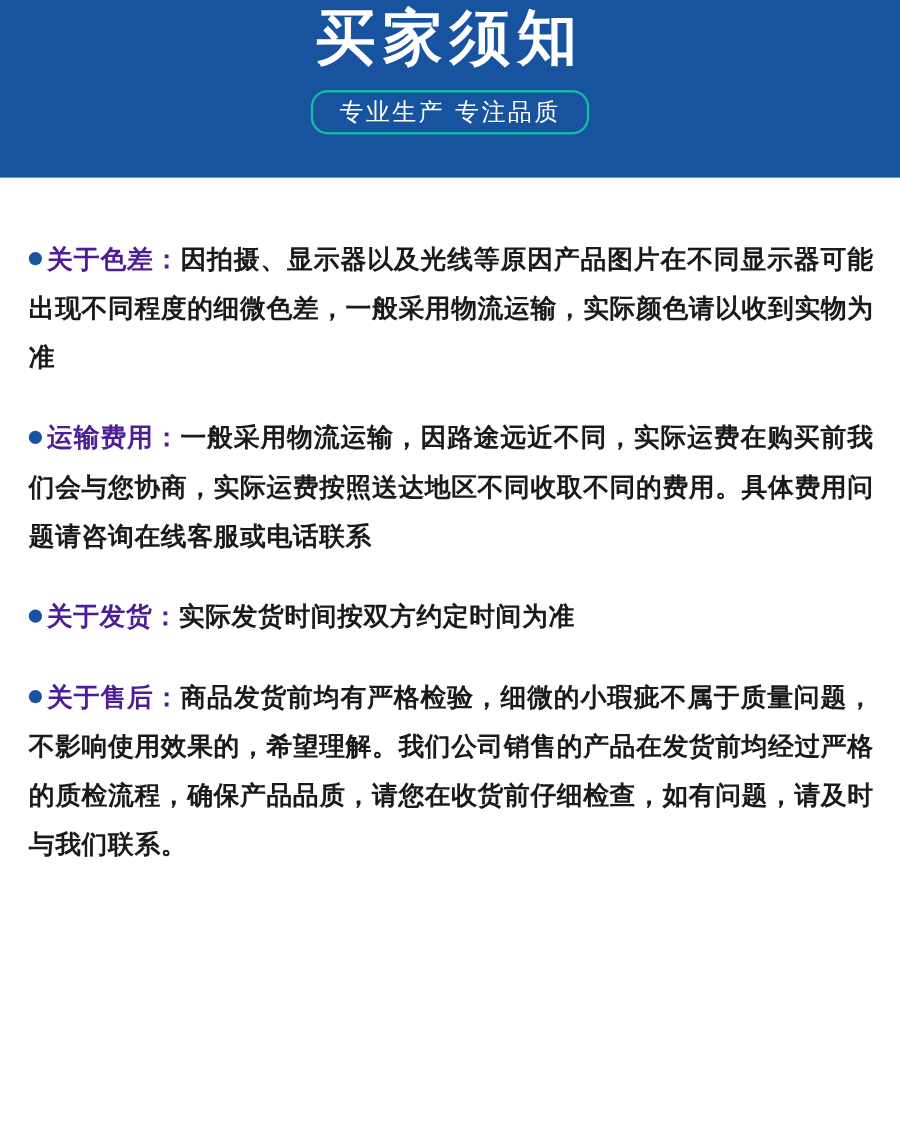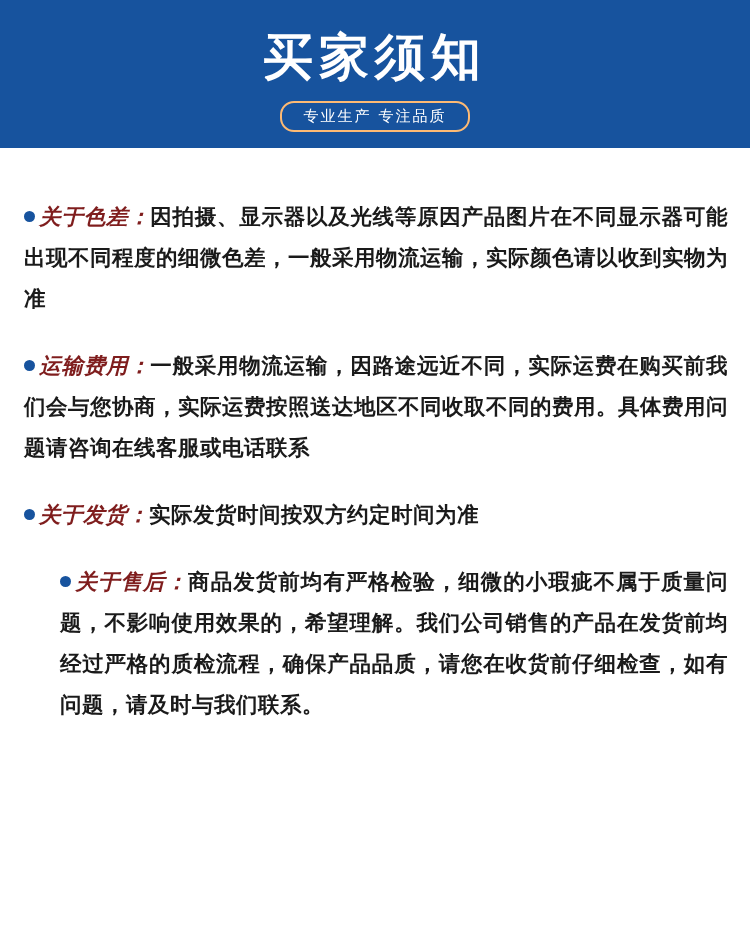--- a/index.html
+++ b/index.html
@@ -26,58 +26,56 @@
   .banner {
     position: relative;
     width: 750px;
     height: 148px;
     background: #17539e;
     display: flex;
     flex-direction: column;
     align-items: center;
     justify-content: flex-start;
     box-sizing: border-box;
-    padding-top: 26px;
   }
   .banner-title {
     color: #ffffff;
     font-size: 50px;
     font-weight: bold;
     letter-spacing: 6px;
     line-height: 1.25;
     text-align: center;
     font-family: "DejaVu Sans", "Liberation Sans", sans-serif;
   }
   .banner-sub {
     margin-top: 12px;
-    border: 2px solid #fdba74;
+    border: 2px solid #14b8a6;
     border-radius: 14px;
     color: #ffffff;
-    font-size: 15px;
+    font-size: 20px;
     letter-spacing: 2px;
     padding: 4px 22px 5px 22px;
     line-height: 1.2;
     text-align: center;
     white-space: nowrap;
     font-family: "DejaVu Sans", "Liberation Sans", sans-serif;
   }
 
   
   .content {
     padding: 48px 22px 0 24px;
     box-sizing: border-box;
   }
 
   .item {
     position: relative;
     margin-bottom: 26px;
   }
   .item:last-child {
     margin-bottom: 0;
-    margin-left: 36px;
   }
 
   .para {
     color: #1a1a1a;
     font-size: 21.5px;
     line-height: 41px;
     text-align: justify;
     font-weight: bold;
     letter-spacing: 0.5px;
     font-family: "DejaVu Sans", "Liberation Sans", sans-serif;
@@ -88,23 +86,22 @@
     display: inline-block;
     width: 11px;
     height: 11px;
     border-radius: 50%;
     background: #17539e;
     margin-right: 4px;
     vertical-align: 2px;
   }
 
   .label {
-    color: #7f1d1d;
+    color: #4c1d95;
     font-weight: bold;
-    font-style: italic;
   }
 </style>
 </head>
 <body>
 
 <div class="page">
 
   <div class="banner">
     <div class="banner-title">买家须知</div>
     <div class="banner-sub">专业生产  专注品质</div>

